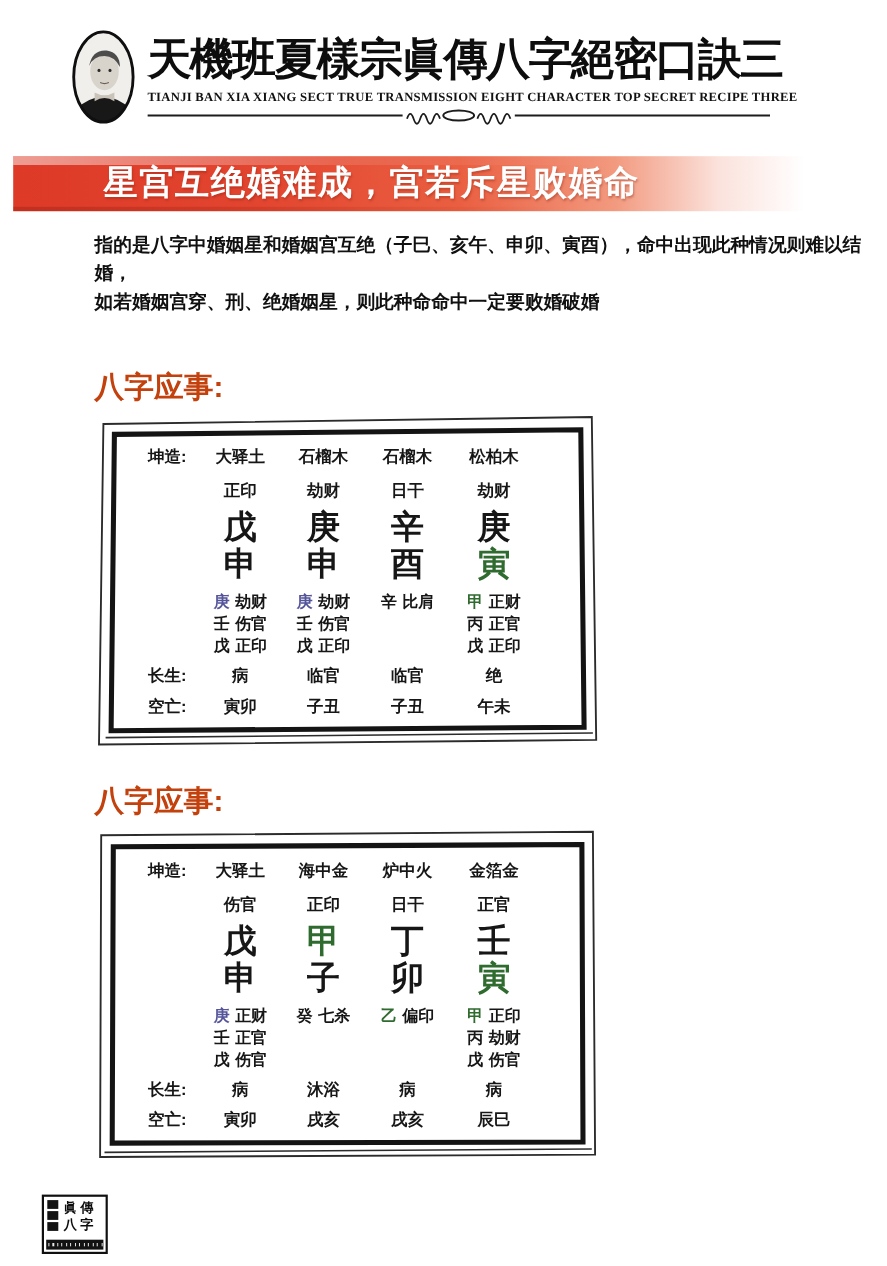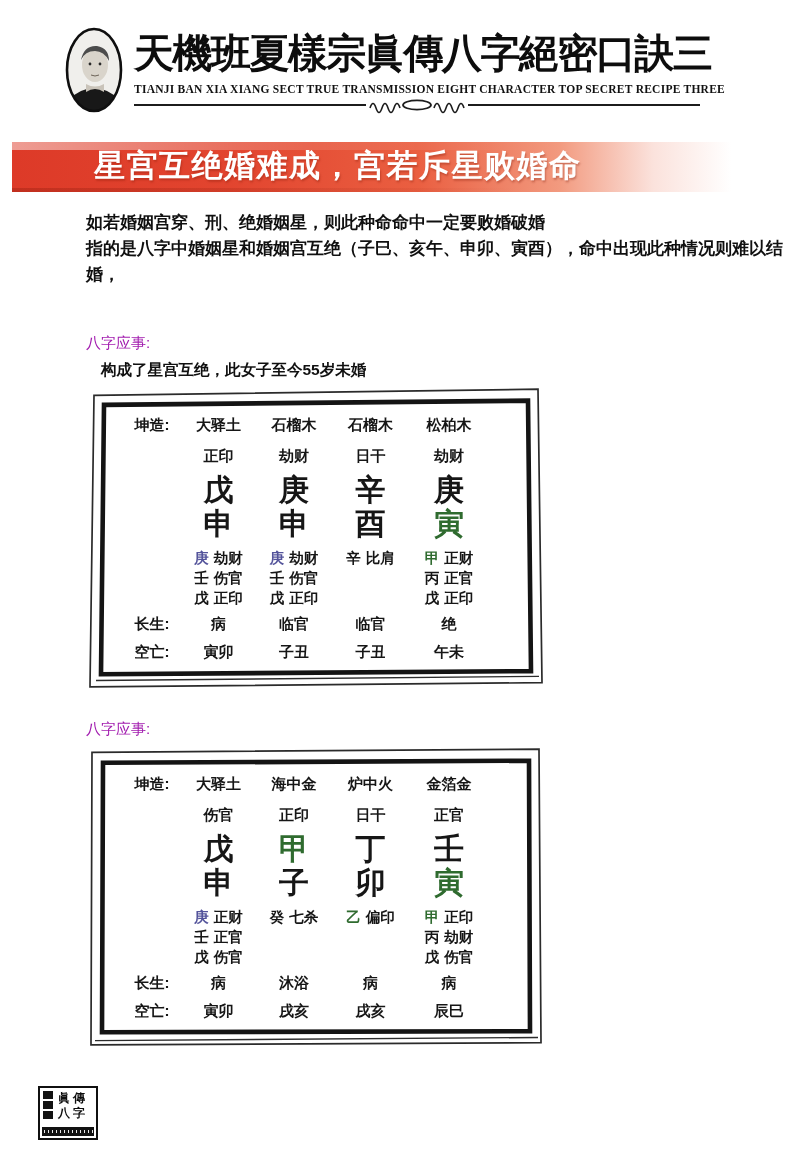--- a/index.html
+++ b/index.html
@@ -45,21 +45,21 @@
     text-shadow:1px 2px 2px rgba(130,25,8,.35);
   }
 
   
   .intro{margin:18px 0 0 86px;width:708px;font-size:17px;font-weight:700;line-height:26px;color:#101010;}
 
   
   .section{margin-left:86px;}
   .section-1{margin-top:46px;}
   .section-2{margin-top:42px;}
-  .section-heading{margin:0;font-size:15px;font-weight:400;color:#a21caf;}
+  .section-heading{margin:0;font-size:27px;font-weight:700;color:#c2410c;}
   .section-desc{margin-top:6px;font-size:15.5px;font-weight:700;line-height:21px;color:#101010;width:712px;}
   .desc-line2{padding-left:15px;}
 
   
   .chart-wrap{position:relative;margin:16px 0 10px 9px;width:442px;}
   .frame-svg{position:absolute;left:-8px;top:-10px;width:458px;height:calc(100% + 22px);overflow:visible;pointer-events:none;}
   .chart-content{position:relative;z-index:1;padding:20px 0 16px 28px;text-align:center;}
 
   .crow{display:grid;grid-template-columns:58px 75px 76px 77px 80px;align-items:start;}
   .crow > div{white-space:nowrap;}
@@ -126,28 +126,27 @@
         <path d="M300 12 q3 -9 6 0 q3 9 6 0 q3 -9 6 0 q3 9 6 0 q3 -9 6 0" fill="none" stroke="#1c1c1c" stroke-width="1.6"></path>
       </svg>
     </div>
   </div>
 
   <div class="banner">
     <div class="banner-text">星宫互绝婚难成，宫若斥星败婚命</div>
   </div>
 
   <div class="intro">
+    <div>指的是八字中婚姻星和婚姻宫互绝（子巳、亥午、申卯、寅酉），命中出现此种情况则难以结婚，</div>
     <div>如若婚姻宫穿、刑、绝婚姻星，则此种命命中一定要败婚破婚</div>
-    <div>指的是八字中婚姻星和婚姻宫互绝（子巳、亥午、申卯、寅酉），命中出现此种情况则难以结婚，</div>
   </div>
 
   <div class="section section-1">
     <h2 class="section-heading">八字应事:</h2>
     <div class="section-desc">
-      <div class="desc-line2">构成了星宫互绝，此女子至今55岁未婚</div>
     </div>
     <div class="chart-wrap">
       <svg class="frame-svg" viewBox="0 0 458 290" preserveAspectRatio="none">
         <polygon points="7,9 451,3 455,283 3,287" fill="#ffffff" stroke="#2b2b2b" stroke-width="1.7" vector-effect="non-scaling-stroke"></polygon>
         <polygon points="17,18 441,14 444,272 14,275" fill="#ffffff" stroke="#141414" stroke-width="4.6" vector-effect="non-scaling-stroke"></polygon>
         <line x1="9" y1="281" x2="452" y2="277" stroke="#2b2b2b" stroke-width="1.4" vector-effect="non-scaling-stroke"></line>
       </svg>
       <div class="chart-content">
           <div class="crow row-nayin">
             <div>坤造:</div>

